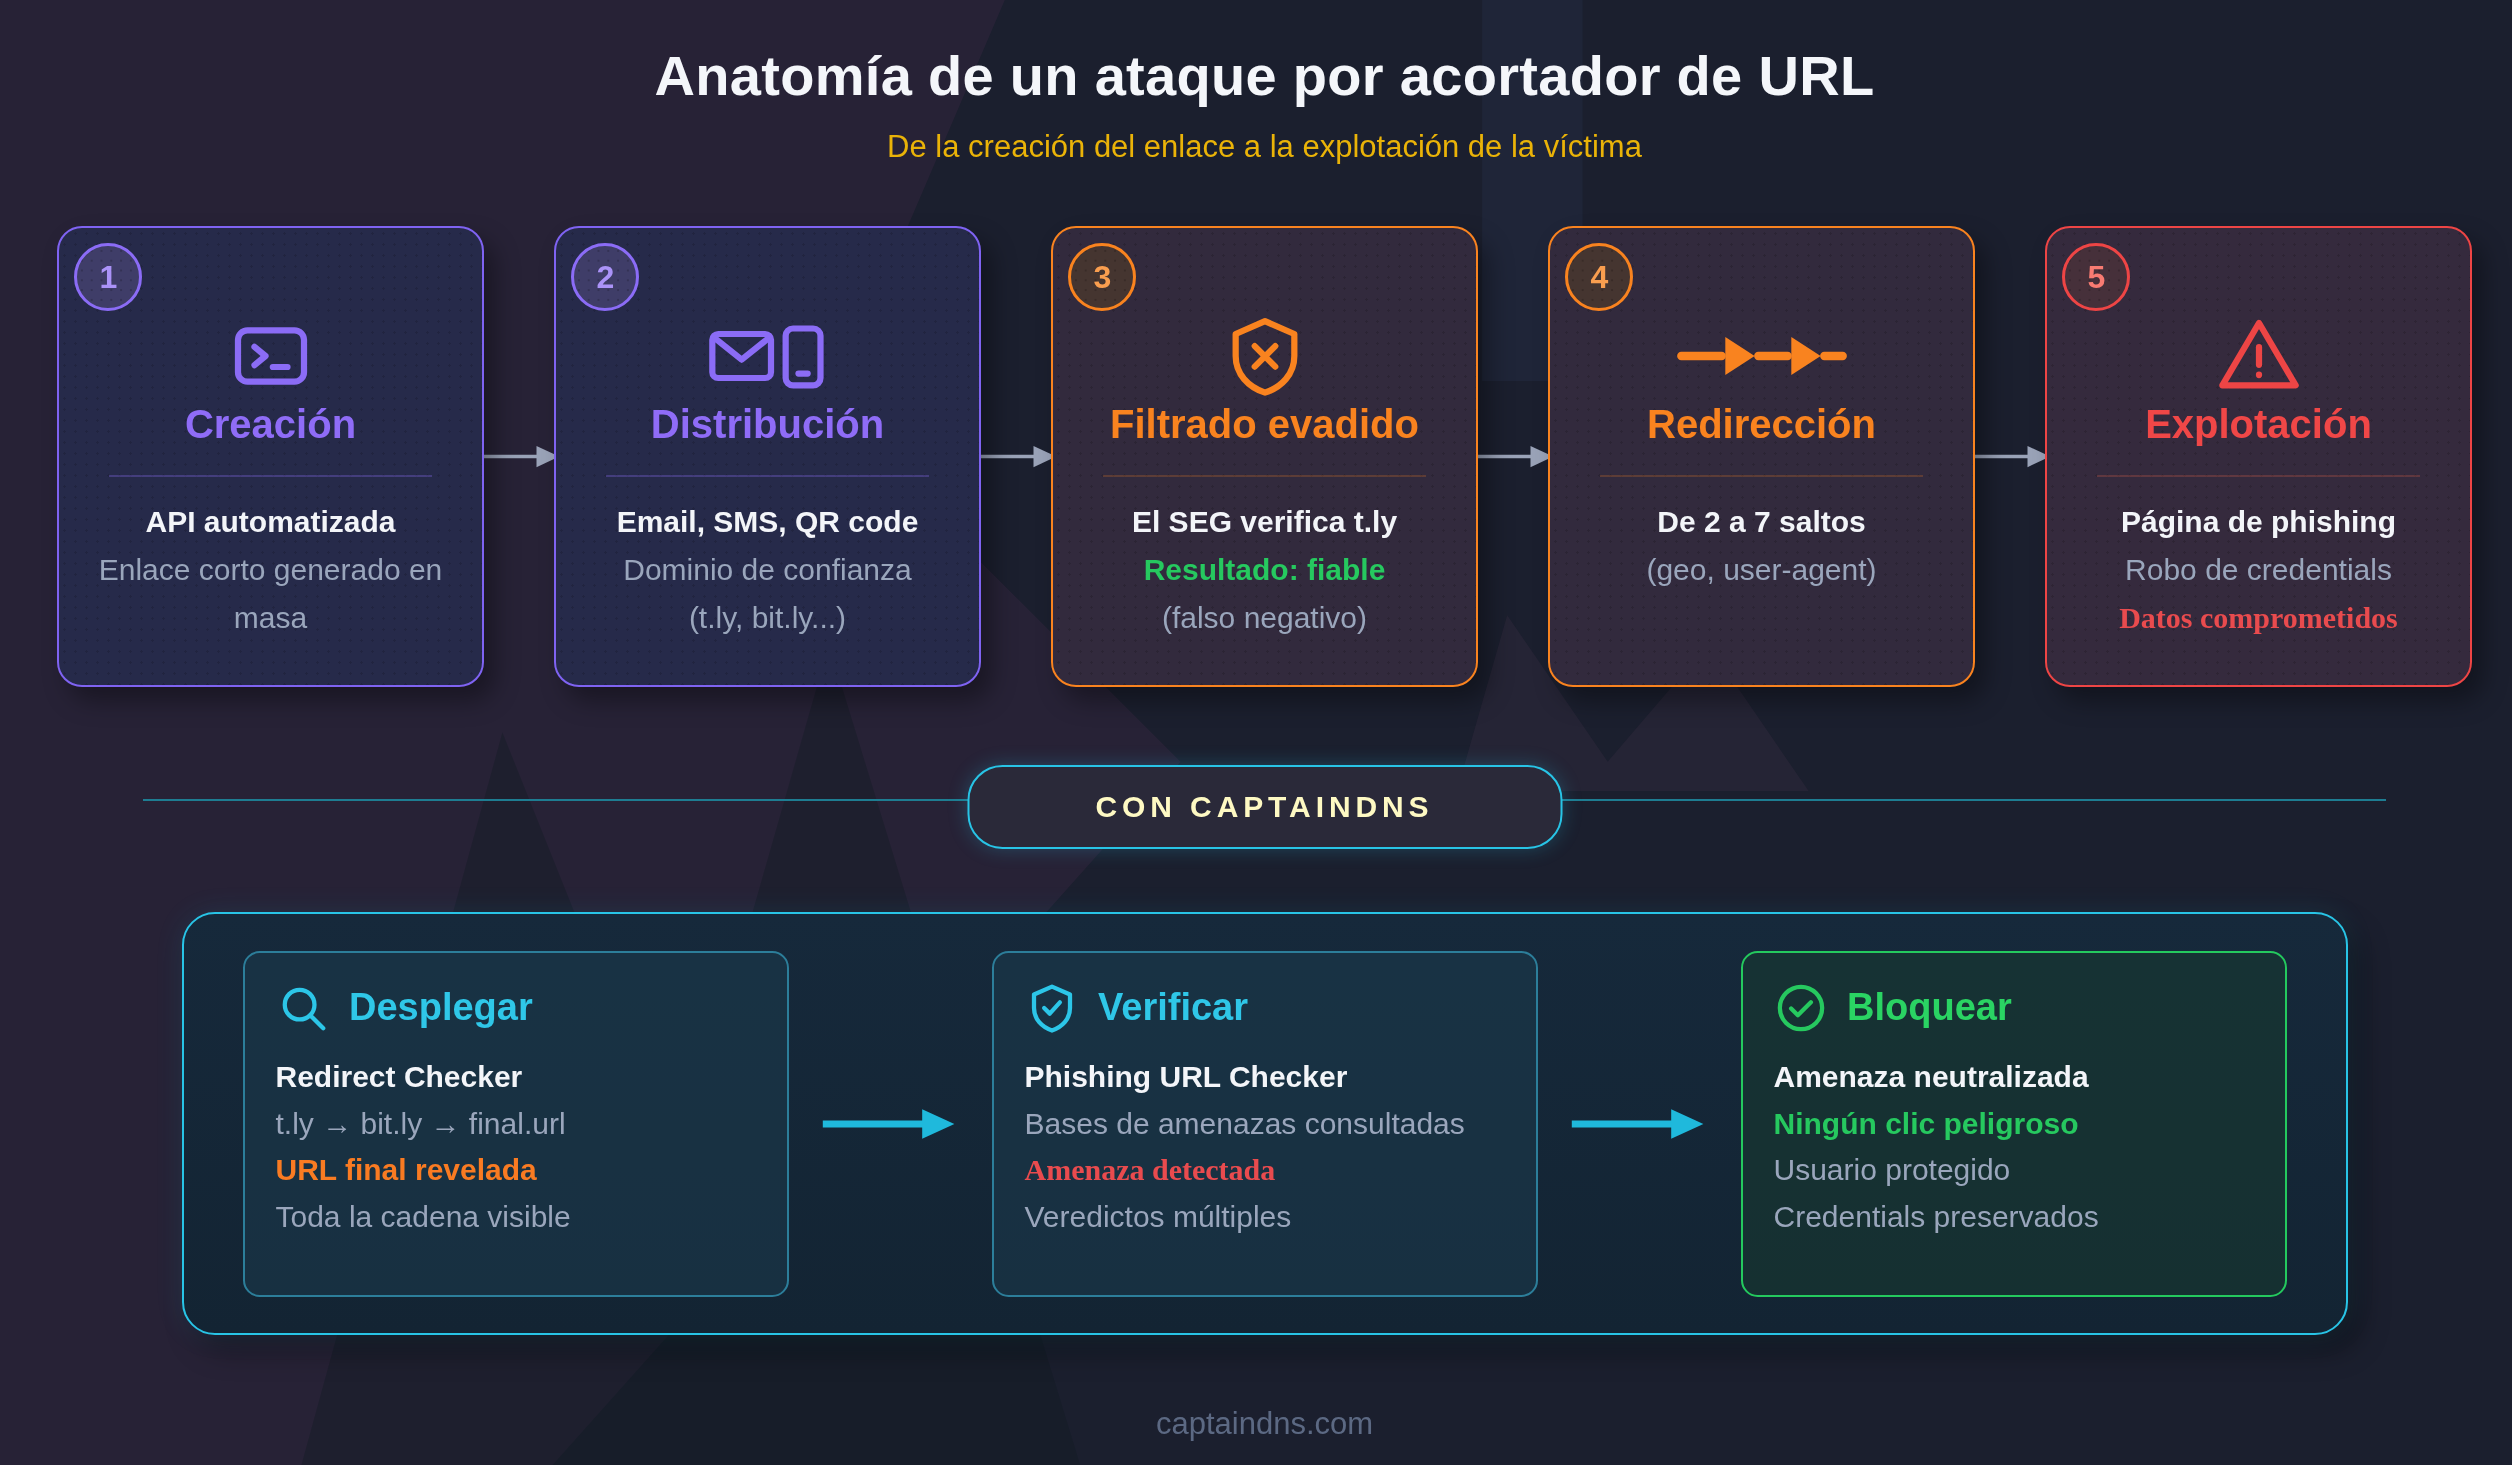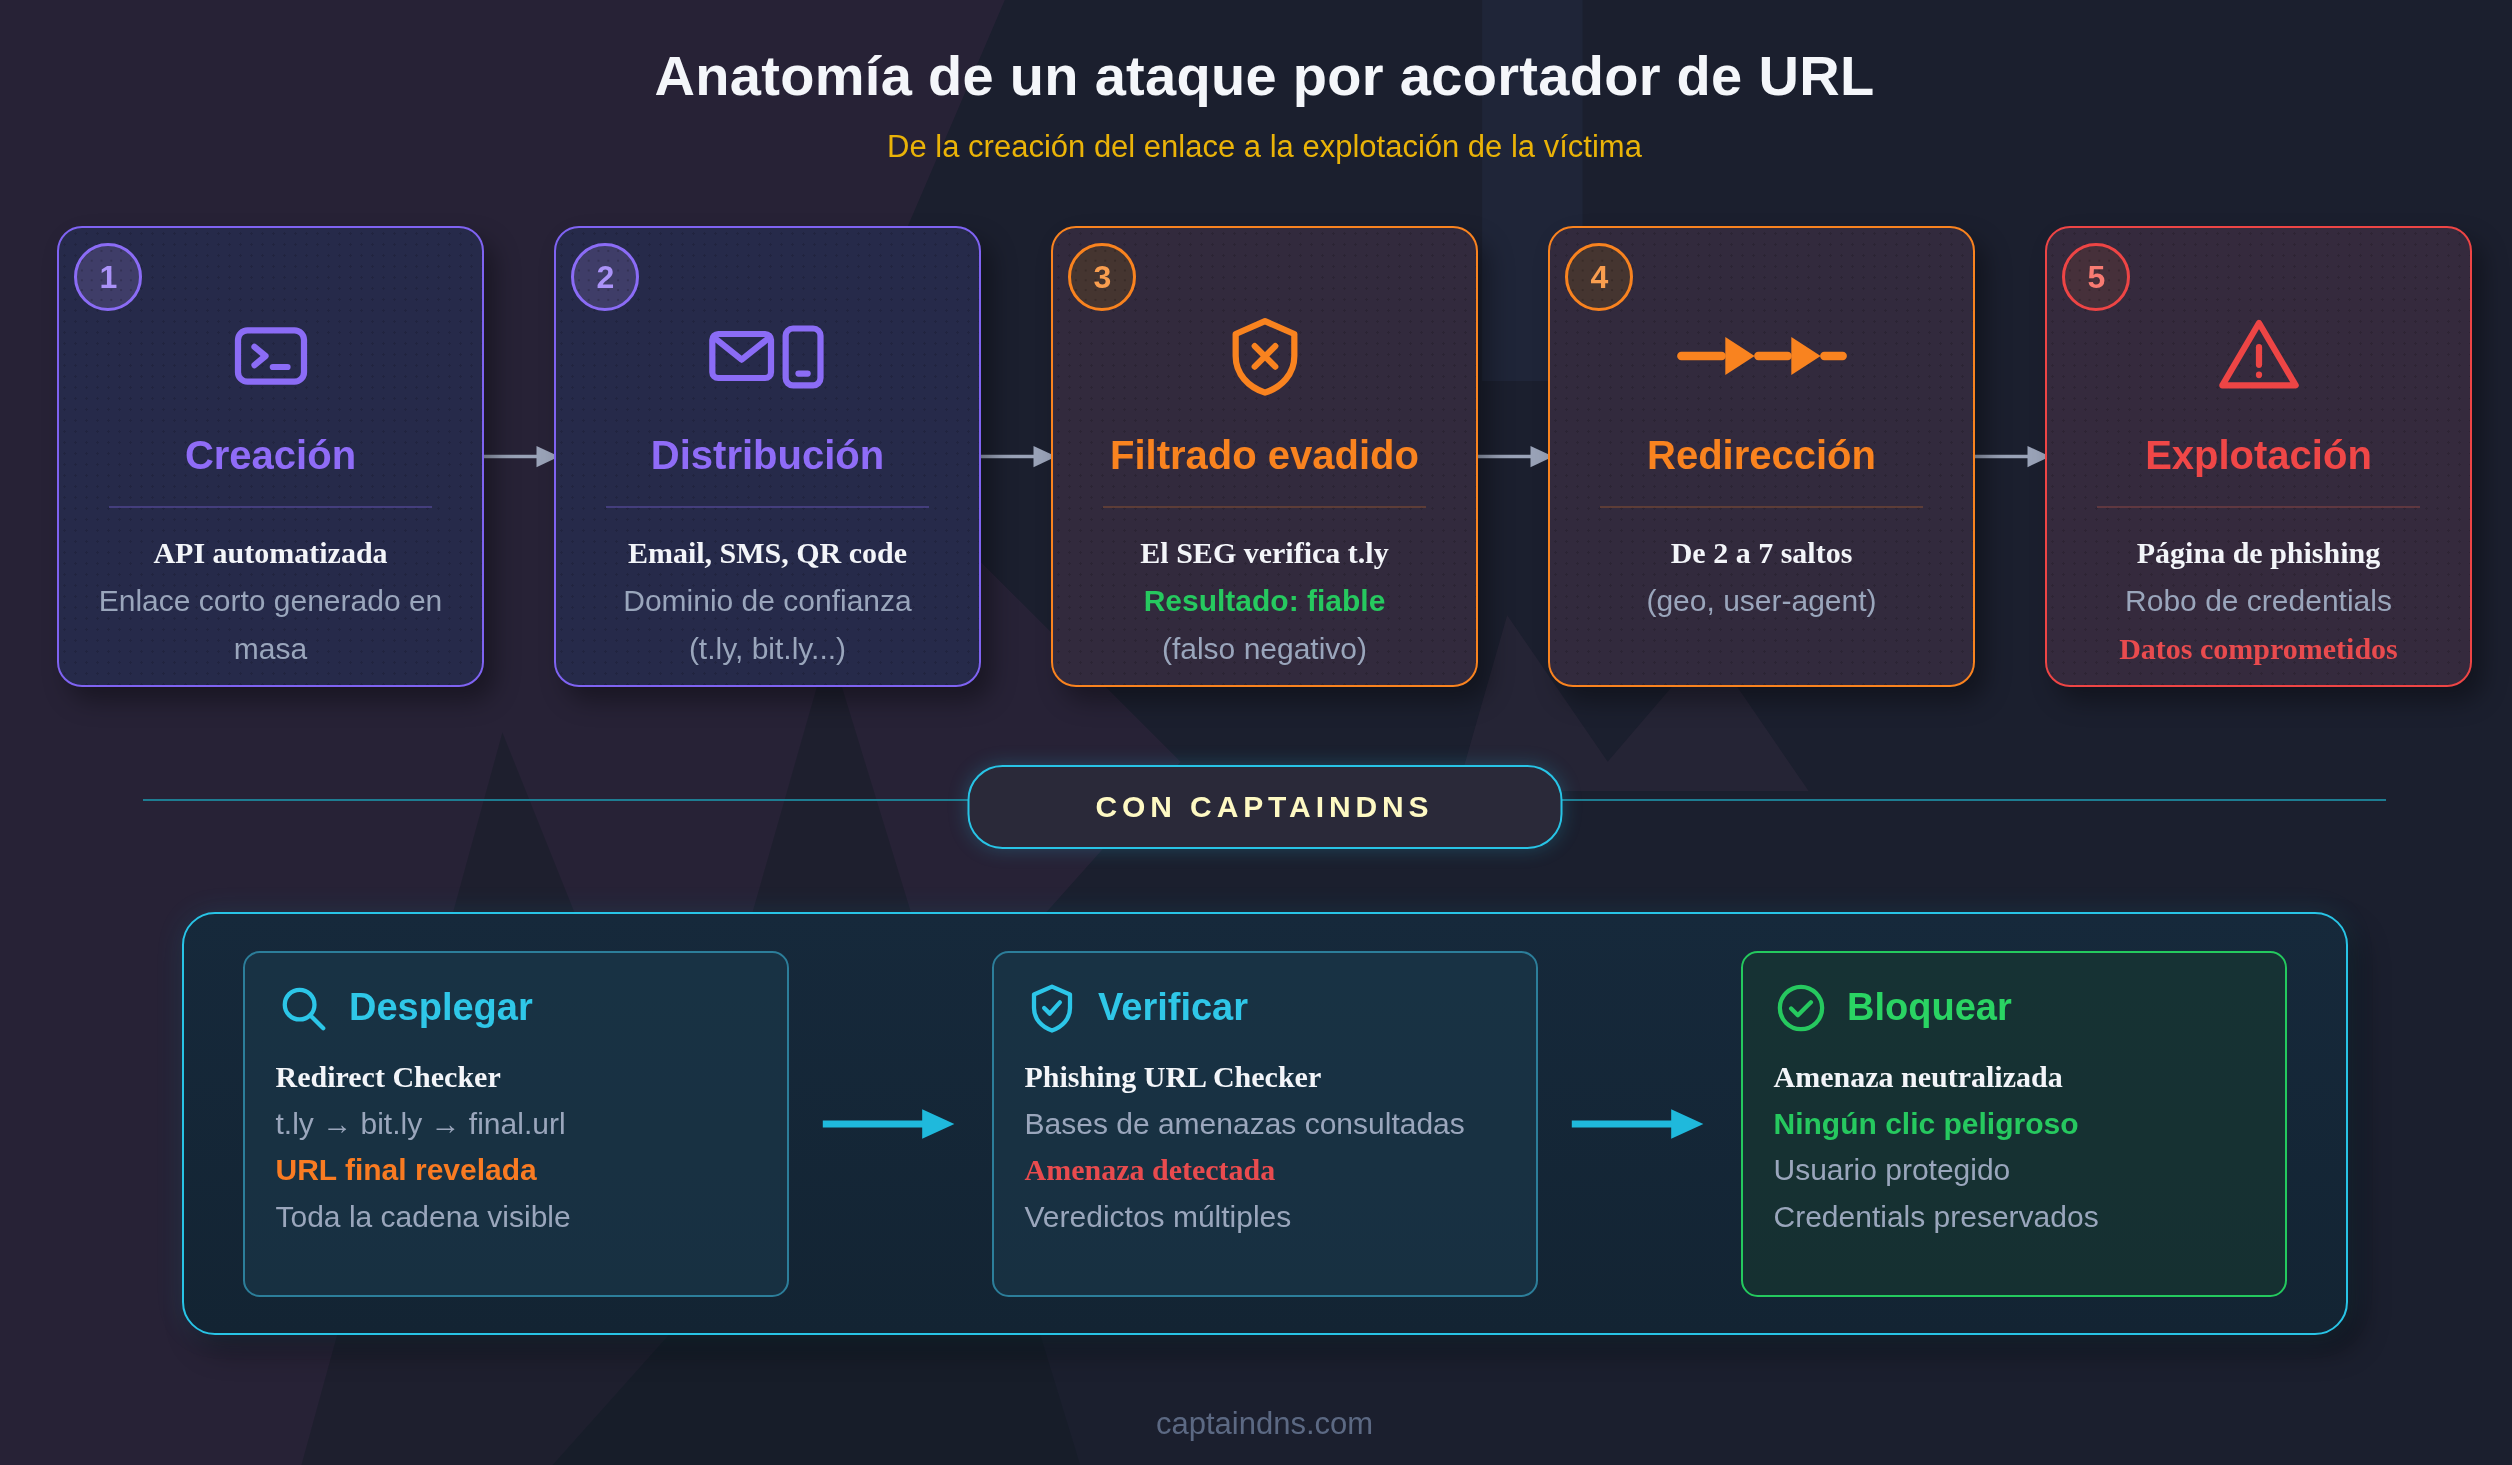--- a/index.html
+++ b/index.html
@@ -56,30 +56,30 @@
     background-size:9.8px 9.8px;
   }
   .purple .badge{background-color:#3f3d68;border-color:var(--purple);color:#ab93f8;}
   .orange .badge{background-color:#453530;border-color:var(--orange);color:#f99e4f;}
   .red .badge{background-color:#46303a;border-color:var(--red);color:#f87b72;}
   .icon-wrap{height:92px;display:flex;align-items:center;justify-content:center;}
   .icon-wrap svg{height:88px;}
   .purple .icon-wrap{color:var(--purple);}
   .orange .icon-wrap{color:var(--orange);}
   .red .icon-wrap{color:var(--red);}
-  .step-title{margin-top:31px;font-size:40px;font-weight:700;}
+  .step-title{font-size:40px;font-weight:700;}
   .purple .step-title{color:#8f6cf7;}
   .orange .step-title{color:#f9831f;}
   .red .step-title{color:#f04747;}
   .card-divider{width:86%;height:2.1px;margin:28px auto 21px;opacity:.3;}
   .purple .card-divider{background:var(--purple);}
   .orange .card-divider{background:#c46a2a;}
   .red .card-divider{background:#c45a4a;}
   .line{font-size:30px;line-height:1.6;}
-  .line[data-style="white"]{color:var(--white);font-weight:600;font-family:Liberation Serif, serif;}
+  .line[data-style="white"]{color:var(--white);font-weight:600;}
   .line[data-style="gray"]{color:var(--gray);font-weight:400;}
   .line[data-style="green"]{color:var(--green);font-weight:700;}
   .line[data-style="red"]{color:var(--t-red);font-weight:700;font-family:Liberation Serif, serif;}
   .line[data-style="orange"]{color:var(--t-orange);font-weight:700;}
 
   .flow-arrow{flex:none;width:70px;display:flex;align-items:center;justify-content:center;color:#9aa3b8;}
   .flow-arrow svg{width:85px;height:31px;overflow:visible;}
 
   
   .captain-divider{position:relative;margin-top:78px;height:70px;}

